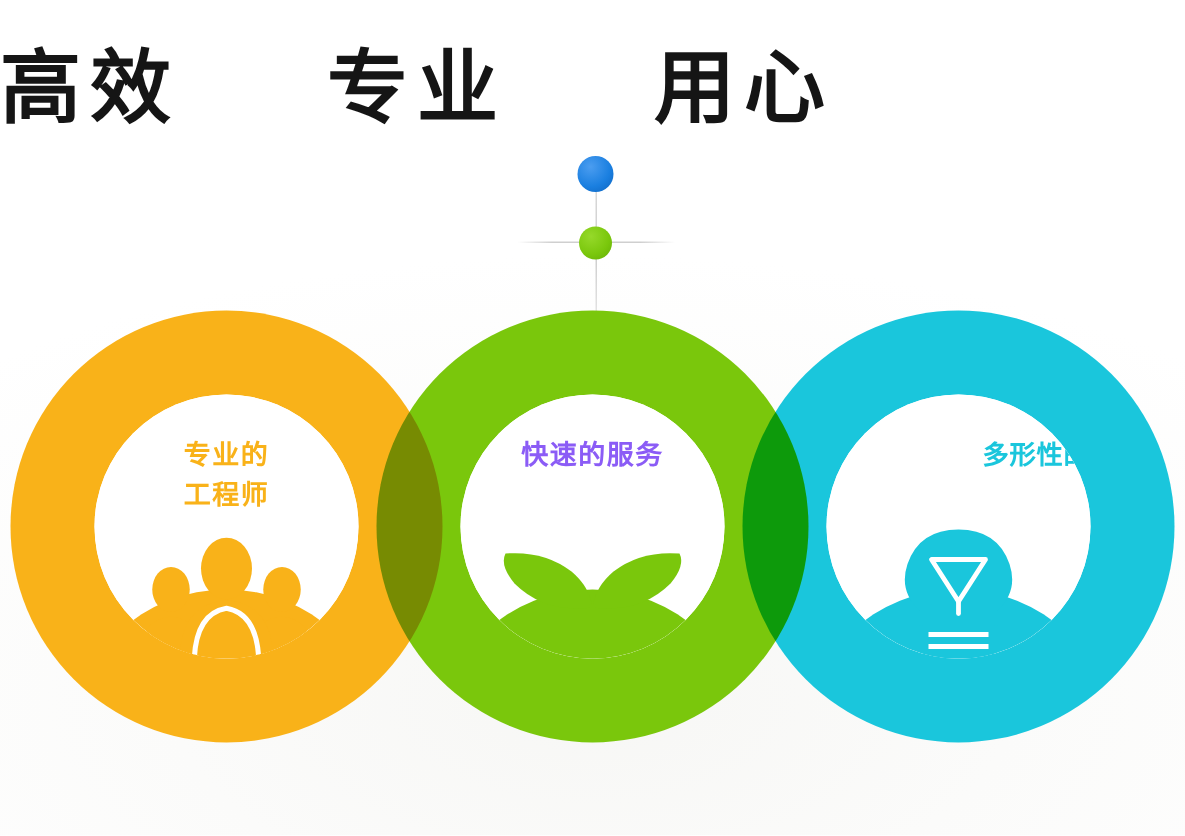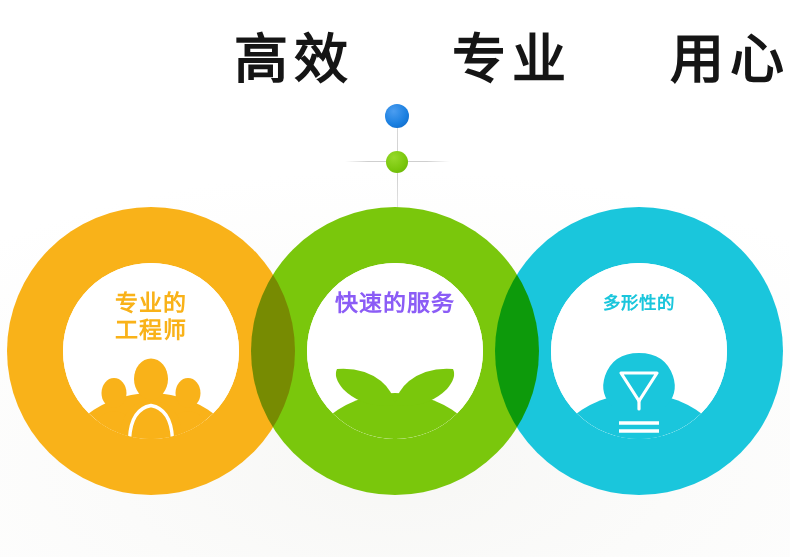--- a/index.html
+++ b/index.html
@@ -24,21 +24,21 @@
       radial-gradient(ellipse 620px 300px at 395px 470px, #f7f7f5 0%, #fbfbfa 45%, #ffffff 100%),
       linear-gradient(180deg,#fcfcfb 0%,#fafaf8 55%,#ffffff 100%);
     overflow:hidden;
   }
 
   
   #headline {
     position:absolute;
     left:0; top:29px;
     width:790px;
-    text-align:right;
+    text-align:left;
     font-size:54px;
     line-height:60px;
     font-weight:bold;
     color:#151515;
     letter-spacing:6px;
     white-space:nowrap;
     user-select:none;
   }
   #headline .hw { display:inline-block; }
   #headline .gap { display:inline-block; width:56px; }
@@ -114,30 +114,30 @@
   }
   .disc.d1 { left:63px;  }
   .disc.d2 { left:307px; }
   .disc.d3 { left:551px; }
 
   .disc-label {
     position:absolute;
     left:0; top:27px;
     width:176px;
     text-align:center;
-    font-size:23px;
+    font-size:18px;
     line-height:27px;
     font-weight:bold;
     letter-spacing:1px;
     white-space:nowrap;
     user-select:none;
   }
   .disc.d1 .disc-label { color:#f9b219; }
   .disc.d2 .disc-label { color:#8b5cf6; }
-  .disc.d3 .disc-label { color:#1ac6dc; font-size:17.5px; letter-spacing:0.5px; }
+  .disc.d3 .disc-label { color:#1ac6dc; font-size:17.5px; letter-spacing:0.5px;text-align:right; }
 
   .disc-label .ln { display:block; }
 
   .disc-icon {
     position:absolute;
     left:0; bottom:0;
     width:176px;
     height:90px;
   }
   .disc-icon svg { display:block; width:176px; height:90px; }

